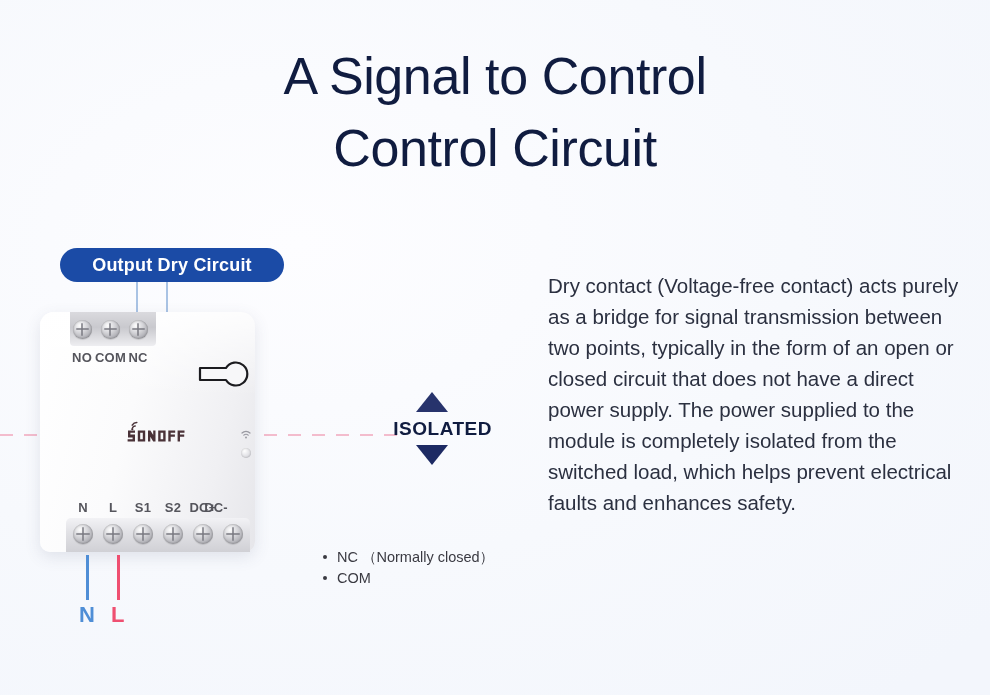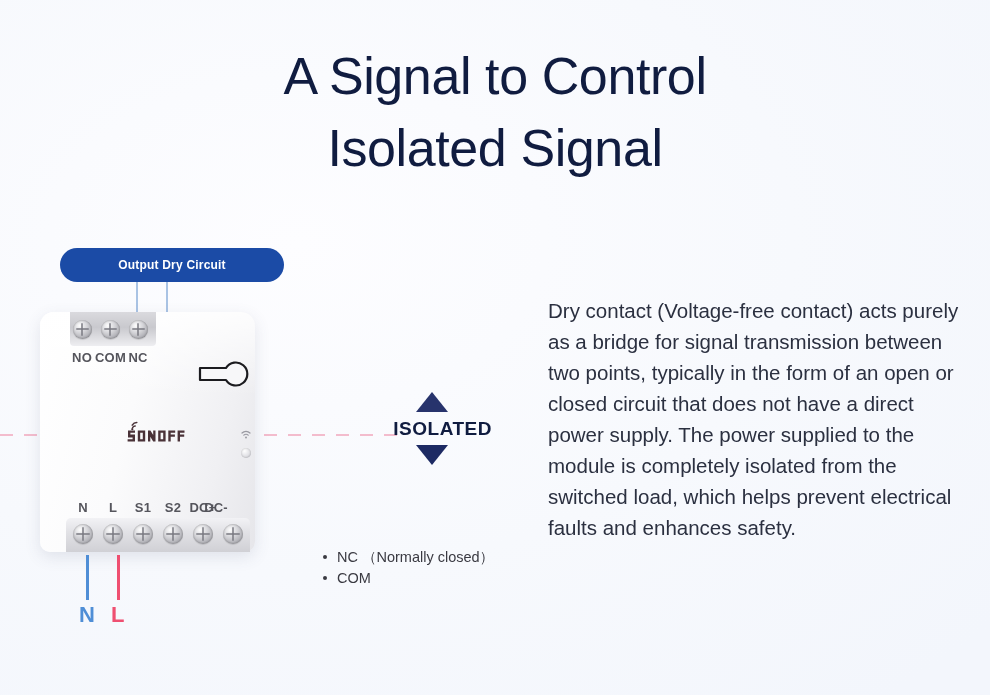--- a/index.html
+++ b/index.html
@@ -40,21 +40,21 @@
   
   .badge {
     position: absolute;
     left: 60px;
     top: 248px;
     width: 224px;
     height: 34px;
     background: #1b4ba6;
     border-radius: 17px;
     color: #ffffff;
-    font-size: 12px;
+    font-size: 18px;
     font-weight: bold;
     line-height: 34px;
     text-align: center;
     letter-spacing: 0.2px;
   }
   .badge-leader {
     position: absolute;
     width: 2px;
     background: #a9c3e4;
   }
@@ -265,40 +265,39 @@
 
   
   .para {
     position: absolute;
     left: 548px;
     top: 270px;
     width: 420px;
     color: #2b3040;
     font-size: 20.5px;
     line-height: 31px;
-    margin-top: 25px;
   }
 
   
   .footnote {
     position: absolute;
     left: 24px;
     top: 646px;
     color: #3a3a42;
     font-size: 15px;
   }
 </style>
 </head>
 <body>
 
 <div id="stage">
 
   <div class="title">
     <span class="line">A Signal to Control</span>
-    <span class="line">Isolated Signal</span>
+    <span class="line">Control Circuit</span>
   </div>
 
   <div class="iso-line"></div>
 
   <div class="badge">Output Dry Circuit</div>
   <div class="badge-leader leader-a"></div>
   <div class="badge-leader leader-b"></div>
 
   <div class="device">
     <div class="device-sheen"></div>

